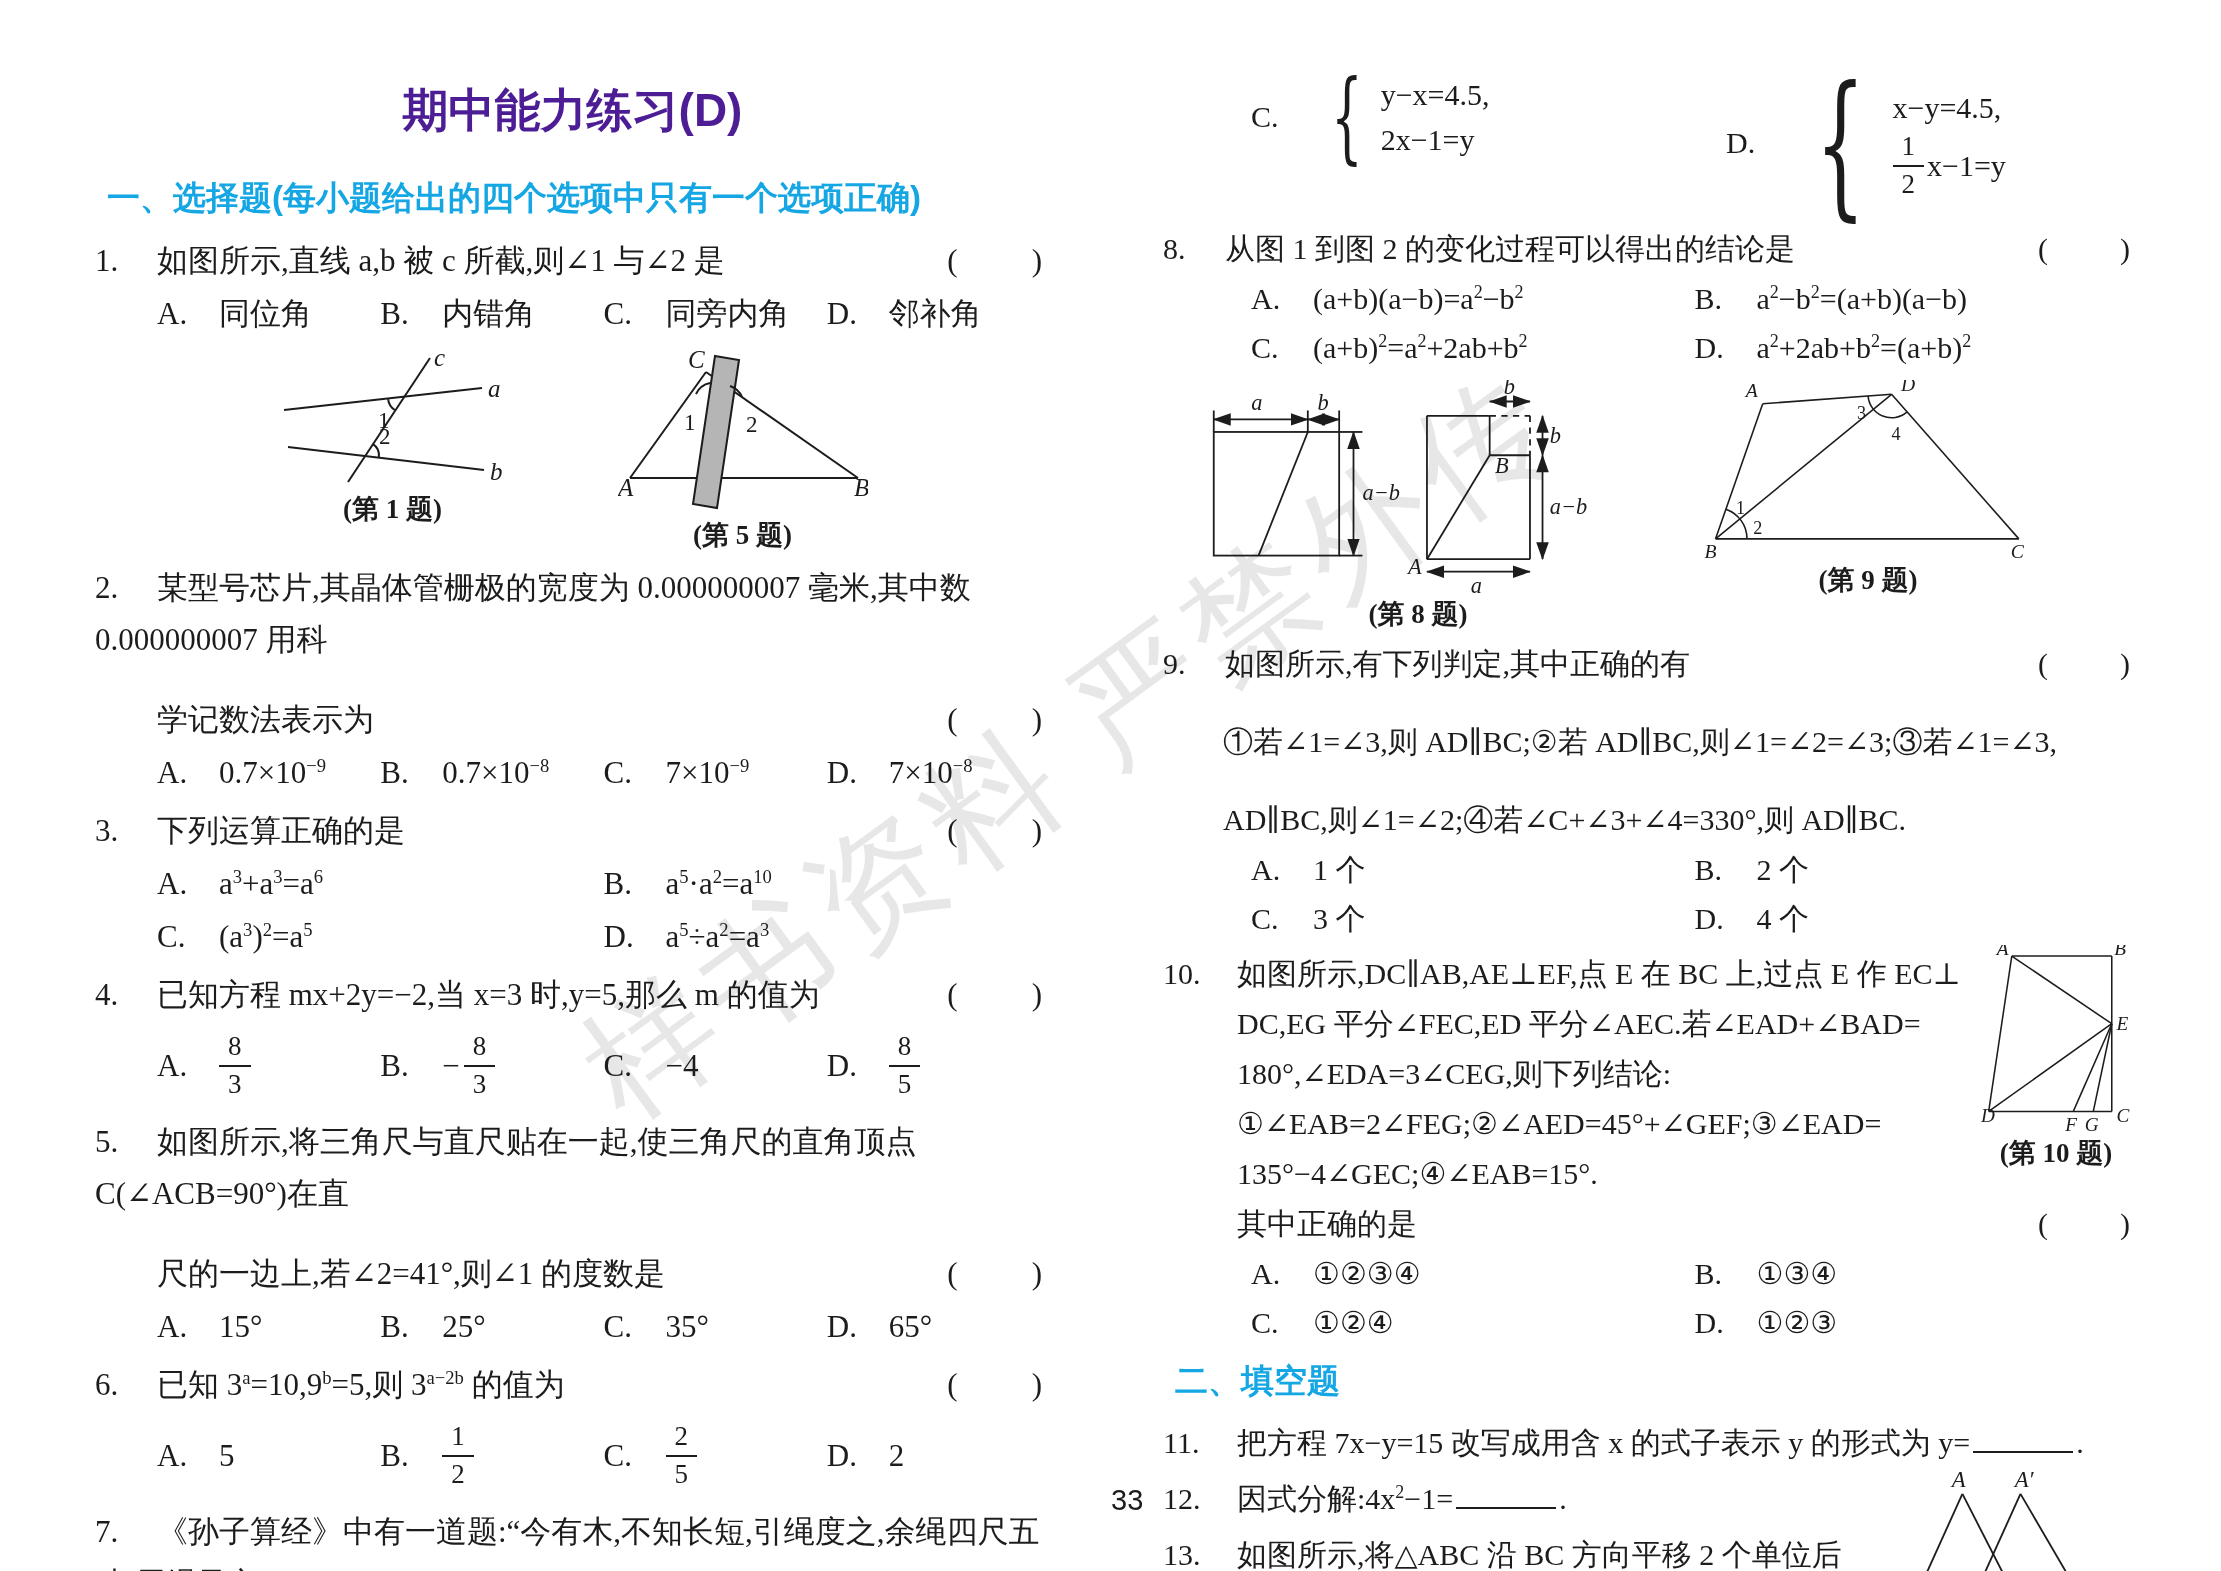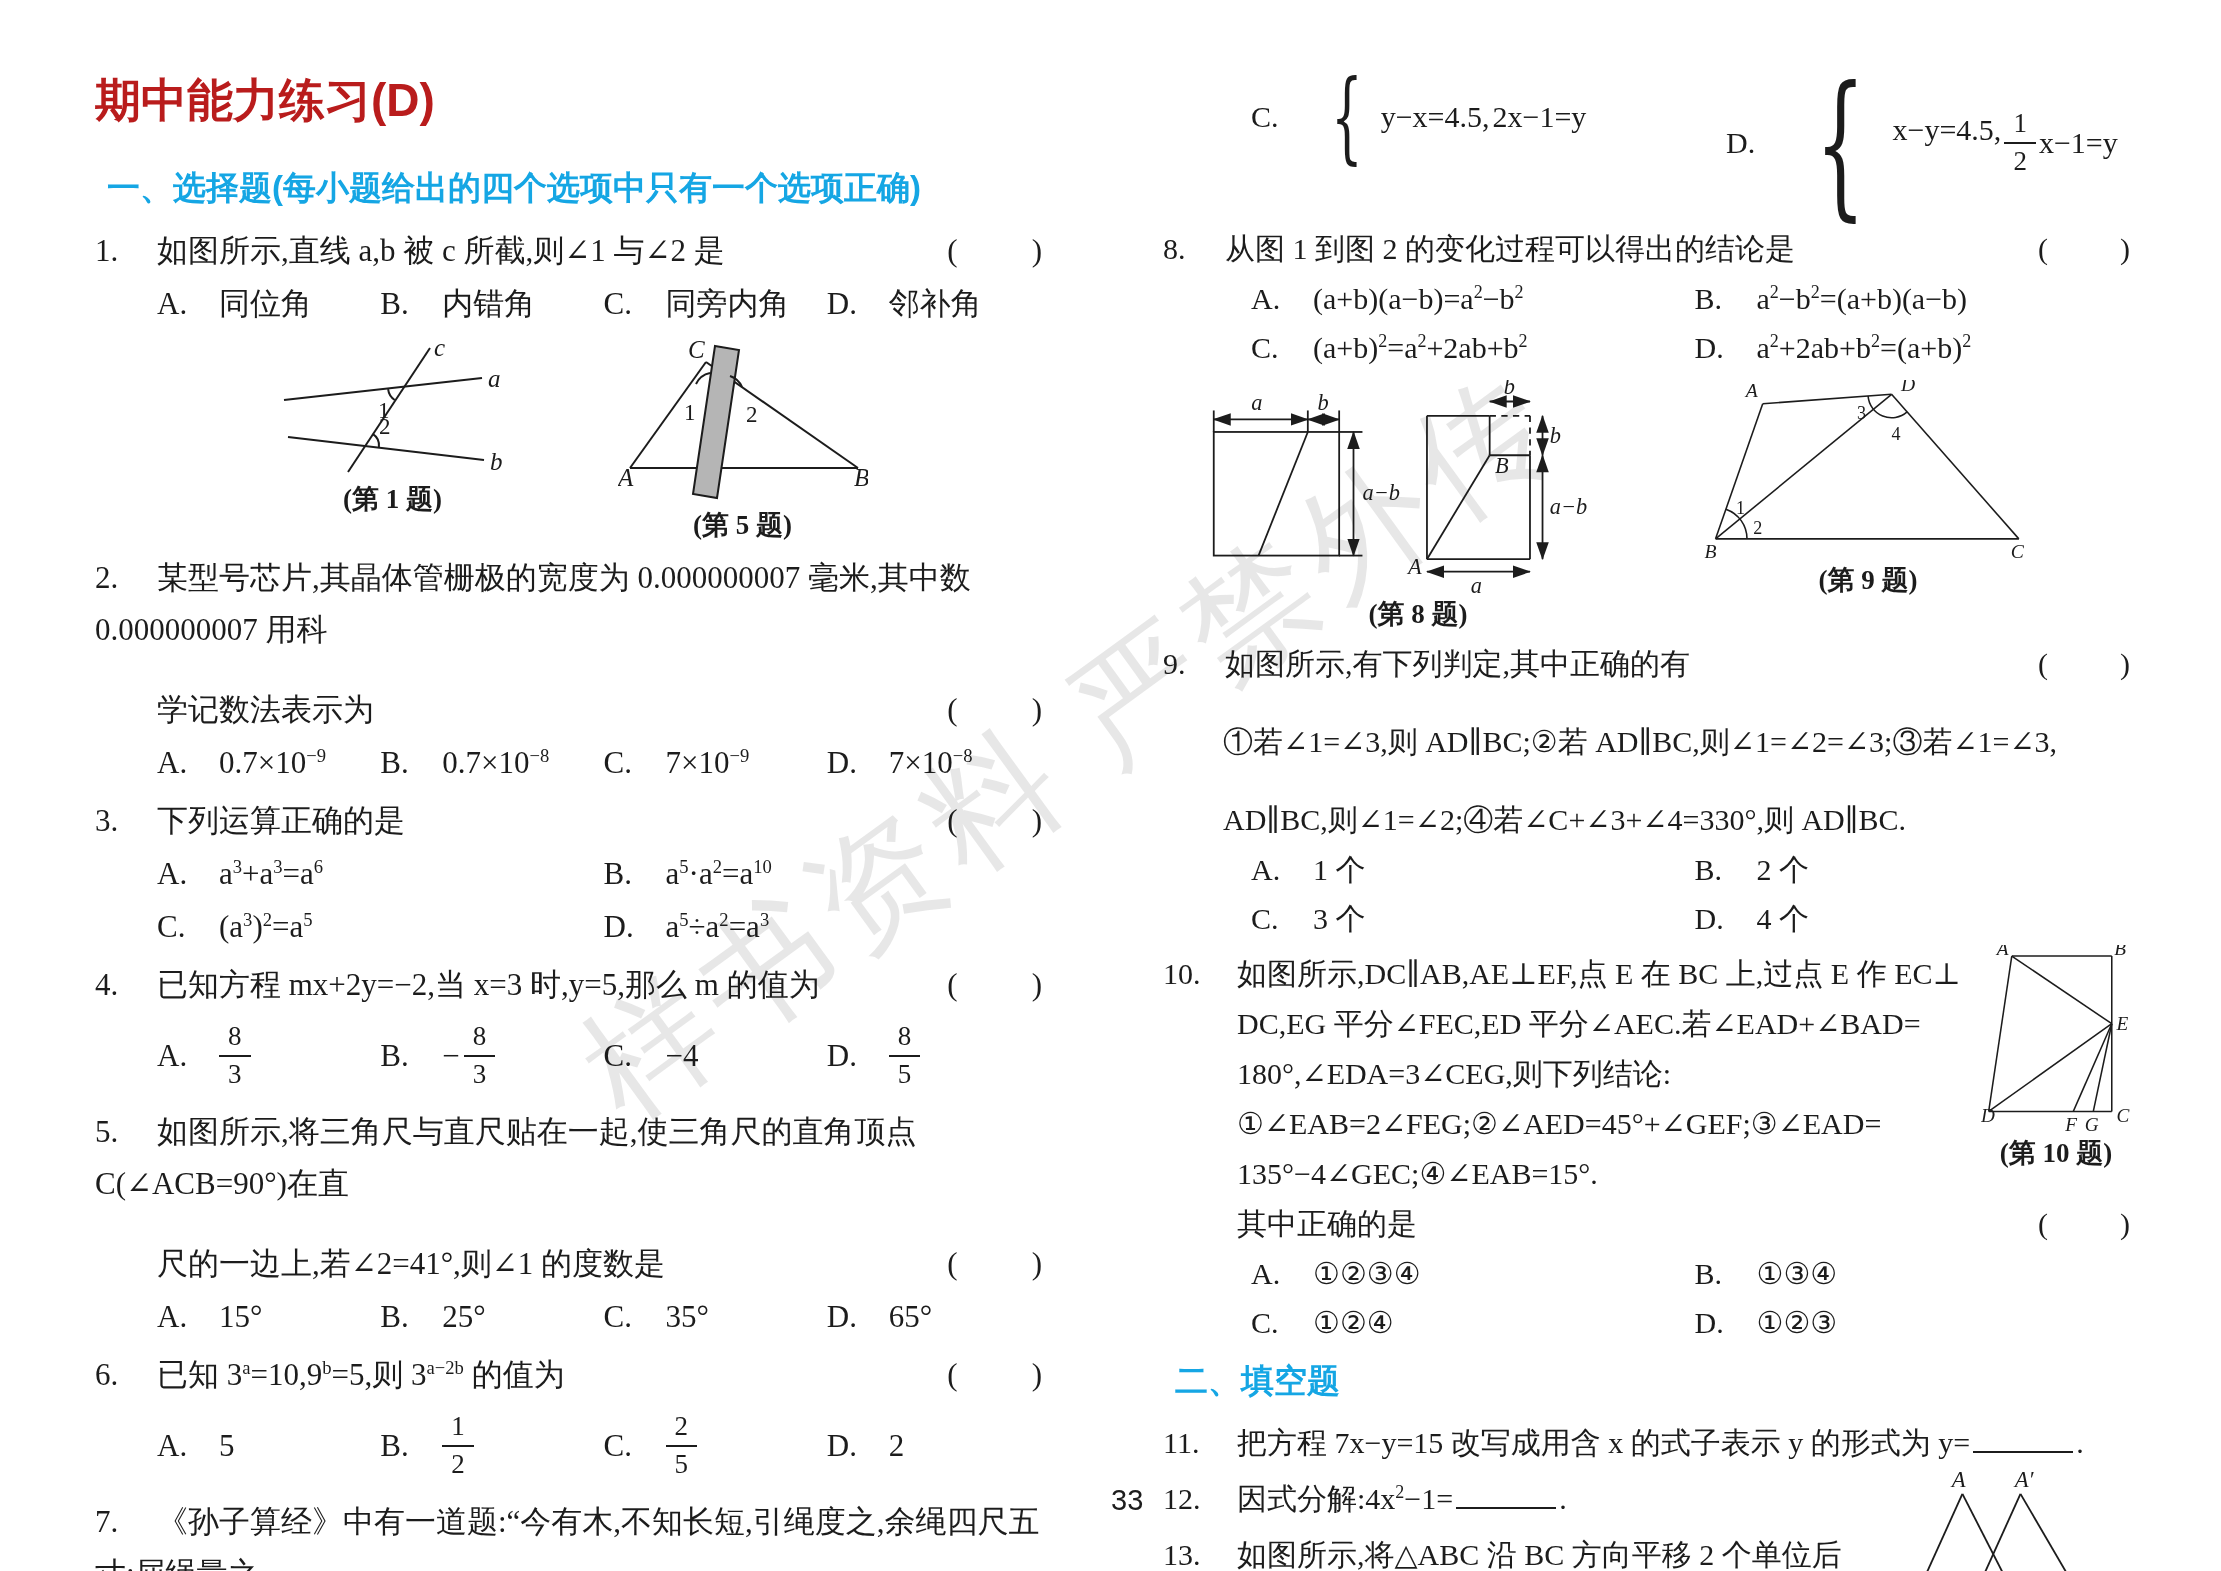--- a/index.html
+++ b/index.html
@@ -4,22 +4,22 @@
 <style>
   html,body{margin:0;padding:0;background:#ffffff;}
   .page{position:relative;width:2221px;height:1571px;background:#ffffff;overflow:hidden;
         font-family:"Liberation Serif","DejaVu Serif",serif;color:#1c1c1c;font-size:31px;}
   .watermark{position:absolute;left:600px;top:1000px;transform:rotate(-36deg);transform-origin:left center;
         font-size:130px;letter-spacing:10px;white-space:nowrap;color:rgba(60,60,60,0.12);
         font-family:"Liberation Serif","DejaVu Serif",serif;z-index:0;}
   .col{position:absolute;z-index:1;}
   .colL{left:95px;top:70px;width:955px;}
   .colR{left:1163px;top:70px;width:975px;font-size:30px;}
-  .title{ color:#b91c1c;font-family:"Liberation Sans","DejaVu Sans",sans-serif;
-        font-weight:bold;font-size:46px;margin:0 0 34px;}
+  .title{ text-align:center;color:#4c1d95;font-family:"Liberation Sans","DejaVu Sans",sans-serif;
+        font-weight:bold;font-size:46px;margin:10px 0 34px;}
   .sec-head{color:#15a6e4;font-family:"Liberation Sans","DejaVu Sans",sans-serif;font-weight:bold;
         font-size:33px;margin:0 12px 14px;}
   .q{margin-bottom:6px;}
   .qline{position:relative;line-height:52px;}
   .colR .qline{line-height:50px;}
   .num{display:inline-block;min-width:62px;}
   .num.w2{min-width:74px;}
   .cont{padding-left:62px;margin-top:28px;}
   .colR .cont{padding-left:60px;}
   .colR .cont2{padding-left:74px;}
@@ -38,21 +38,21 @@
   sup{font-size:60%;line-height:0;vertical-align:super;}
   .sys-row{display:flex;padding-left:62px;margin-top:8px;align-items:flex-start;}
   .sys-row .sys-slot{flex:0 0 360px;}
   .sys-row .sys-slot2{flex:1 1 auto;}
   .colR .sys-row{padding-left:88px;margin-top:2px;margin-bottom:10px;}
   .colR .sys-row .sys-slot{flex:0 0 475px;}
   .sys-opt{display:flex;align-items:center;}
   .brace{font-family:"DejaVu Serif",serif;font-weight:400;font-size:100px;line-height:0.9;
          transform:scaleX(0.5);margin:0 0 0 2px;}
   .sys-opt.tall .brace{font-size:158px;}
-  .eqs{display:flex;flex-direction:row;justify-content:center;gap:3px;line-height:42px;margin-left:2px;}
+  .eqs{display:flex;flex-direction:column;justify-content:center;gap:3px;line-height:42px;margin-left:2px;}
   .eqline{display:flex;align-items:center;gap:3px;}
   .figrow{display:flex;justify-content:center;gap:110px;margin:10px 0 10px;}
   .figure{text-align:center;}
   .figcap{font-weight:bold;font-size:27px;margin-top:2px;line-height:34px;}
   .fig svg{display:block;margin:0 auto;}
   .fig line,.fig path,.fig rect,.fig polygon,.fig polyline{stroke:#1c1c1c;stroke-width:2;fill:none;}
   .fig polygon.ruler{fill:#b5b5b5;stroke:#1c1c1c;}
   .fig text{fill:#1c1c1c;font-size:25px;font-style:italic;font-family:"Liberation Serif","DejaVu Serif",serif;stroke:none;}
   .fig text.n{font-style:normal;font-size:23px;}
   .fig line.dash{stroke-dasharray:7,6;}

